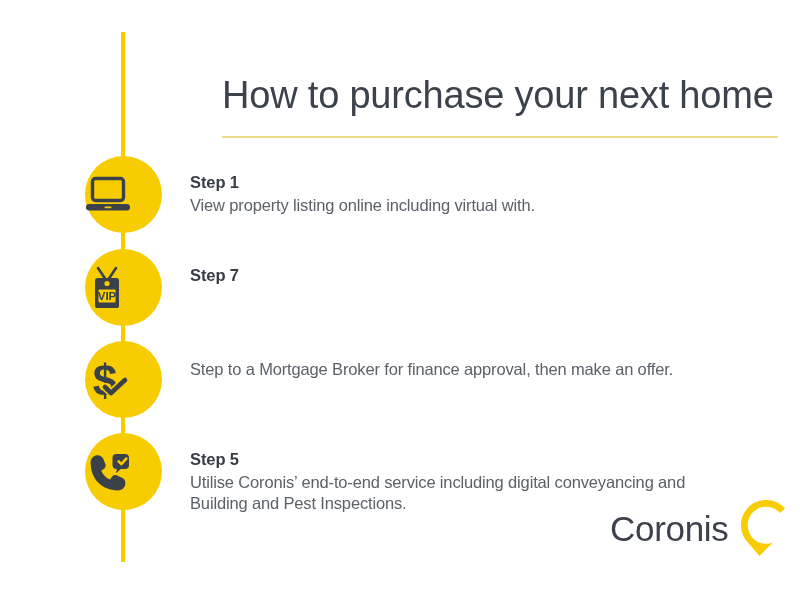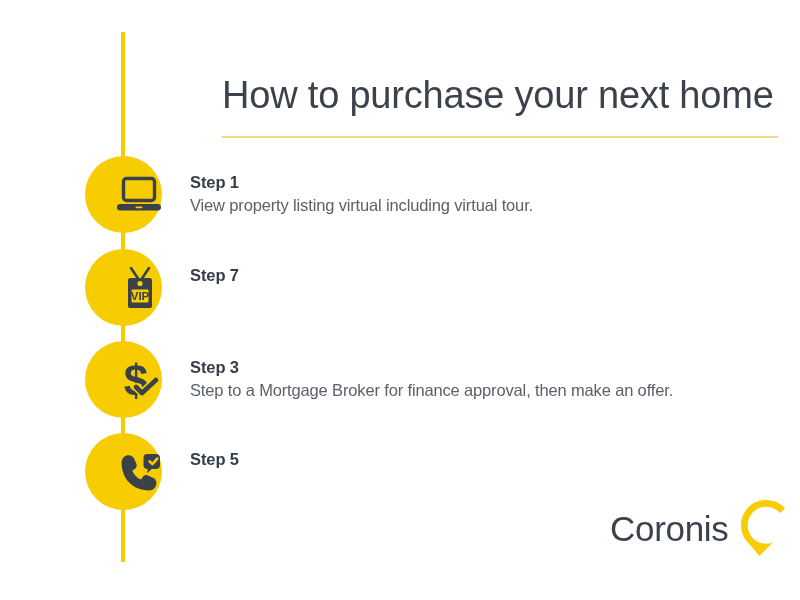--- a/index.html
+++ b/index.html
@@ -82,21 +82,21 @@
   .step-icon-circle {
     position: absolute;
     left: 85px;
     top: 0;
     width: 77px;
     height: 77px;
     border-radius: 50%;
     background: #F7CC00;
     display: flex;
     align-items: center;
-    justify-content: flex-end;
+    justify-content: flex-start;
     z-index: 3;
   }
 
   .step-icon-circle svg {
     display: block;
   }
 
   .step-text {
     position: absolute;
     left: 190px;
@@ -169,21 +169,21 @@
         <span>
           <svg width="46" height="38" viewBox="0 0 46 38" aria-hidden="true">
             <rect x="7.5" y="2.5" width="31" height="22" rx="3" ry="3" fill="none" stroke="#3a4149" stroke-width="3.4"></rect>
             <rect x="1" y="28" width="44" height="6.5" rx="3.25" ry="3.25" fill="#3a4149"></rect>
             <rect x="19.5" y="30.4" width="7" height="1.8" rx="0.9" fill="#F7CC00"></rect>
           </svg>
         </span>
       </div>
       <div class="step-text">
         <div class="step-heading">Step 1</div>
-        <div class="step-desc">View property listing virtual including virtual tour.</div>
+        <div class="step-desc">View property listing online including virtual with.</div>
       </div>
     </div>
 
     <div class="step-row" data-step="1">
       <div class="step-icon-circle">
         <span>
           <svg width="44" height="46" viewBox="0 0 44 46" aria-hidden="true">
 
             <path d="M13 3 L21 15" stroke="#3a4149" stroke-width="2.6" fill="none" stroke-linecap="round"></path>
             <path d="M31 3 L23 15" stroke="#3a4149" stroke-width="2.6" fill="none" stroke-linecap="round"></path>
@@ -208,21 +208,20 @@
           <svg width="46" height="46" viewBox="0 0 46 46" aria-hidden="true">
 
             <text x="20" y="39" text-anchor="middle" font-family="Liberation Sans, sans-serif" font-size="44" font-weight="700" fill="#3a4149">$</text>
 
             <path d="M20 30 L26 36 L40 23" fill="none" stroke="#F7CC00" stroke-width="8" stroke-linecap="round" stroke-linejoin="round"></path>
             <path d="M20 30 L26 36 L40 23" fill="none" stroke="#3a4149" stroke-width="4.6" stroke-linecap="round" stroke-linejoin="round"></path>
           </svg>
         </span>
       </div>
       <div class="step-text">
-        <div class="step-heading">Step 3</div>
         <div class="step-desc">Step to a Mortgage Broker for finance approval, then make an offer.</div>
       </div>
     </div>
 
     <div class="step-row" data-step="3">
       <div class="step-icon-circle">
         <span>
           <svg width="46" height="44" viewBox="0 0 46 44" aria-hidden="true">
 
             <path d="M10.5 5.5
@@ -236,20 +235,21 @@
                      c0 -3.3 2.1 -6.2 4.9 -7.1 z" fill="#3a4149"></path>
 
             <path d="M31.5 4 h8.5 a4 4 0 0 1 4 4 v7 a4 4 0 0 1 -4 4 h-4.3
                      l-4.6 4.3 l0.7 -4.3 h-0.3 a4 4 0 0 1 -4 -4 v-7 a4 4 0 0 1 4 -4 z" fill="#3a4149"></path>
             <path d="M33.6 11.4 L36.4 14.2 L41.3 8.6" fill="none" stroke="#F7CC00" stroke-width="2.6" stroke-linecap="round" stroke-linejoin="round"></path>
           </svg>
         </span>
       </div>
       <div class="step-text">
         <div class="step-heading">Step 5</div>
+        <div class="step-desc">Utilise Coronis’ end-to-end service including digital conveyancing and Building and Pest Inspections.</div>
       </div>
     </div>
 
   </div>
 
   <div class="brand">
     <div class="brand-wordmark">Coronis</div>
     <span>
       <svg class="brand-mark" viewBox="0 0 48 56" aria-hidden="true">
         <path d="M44 8.5

